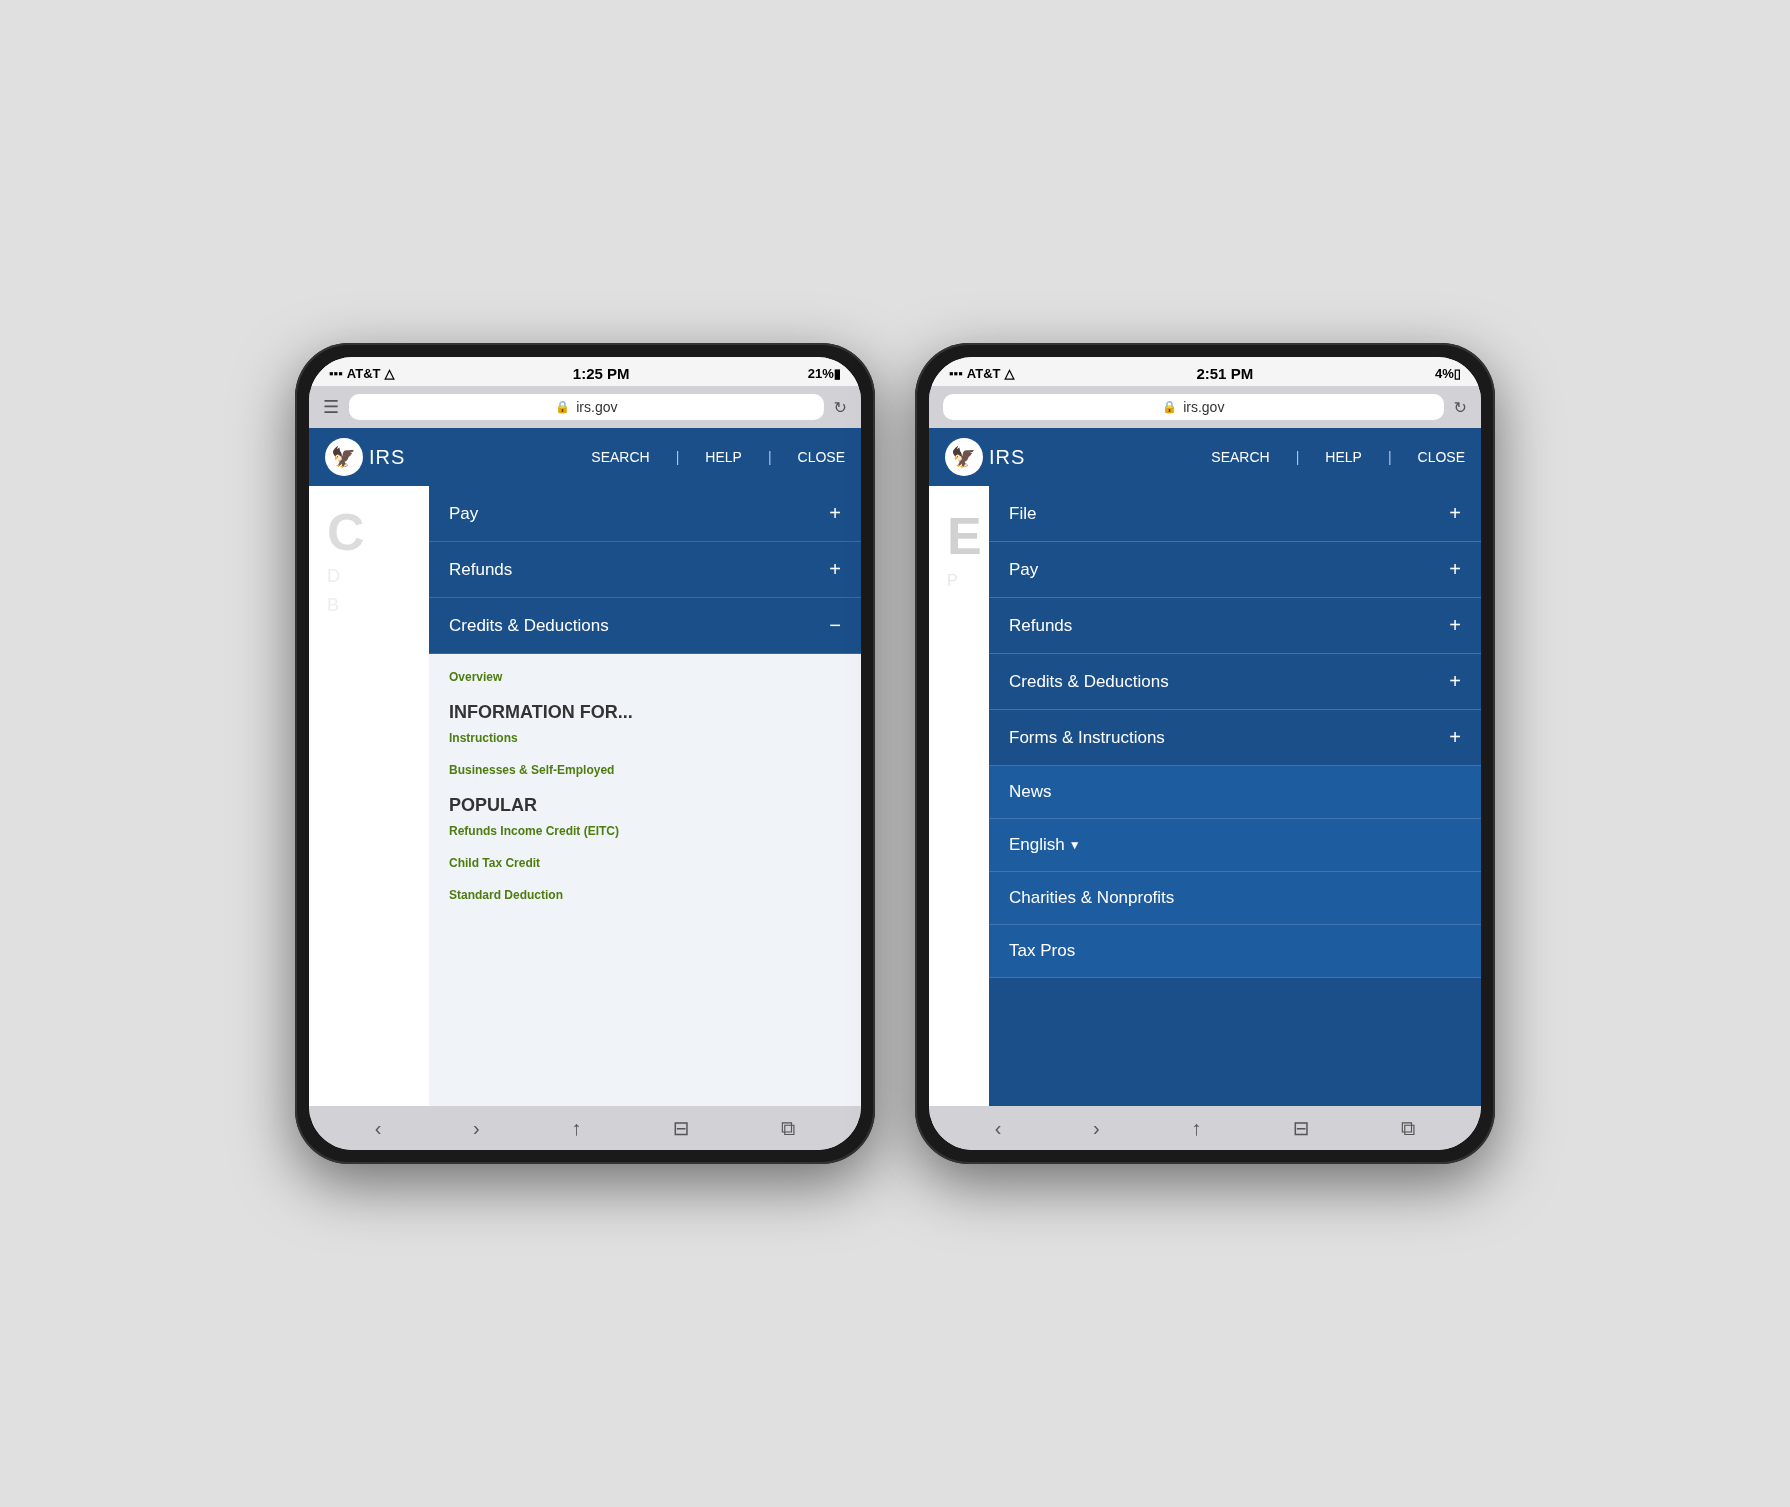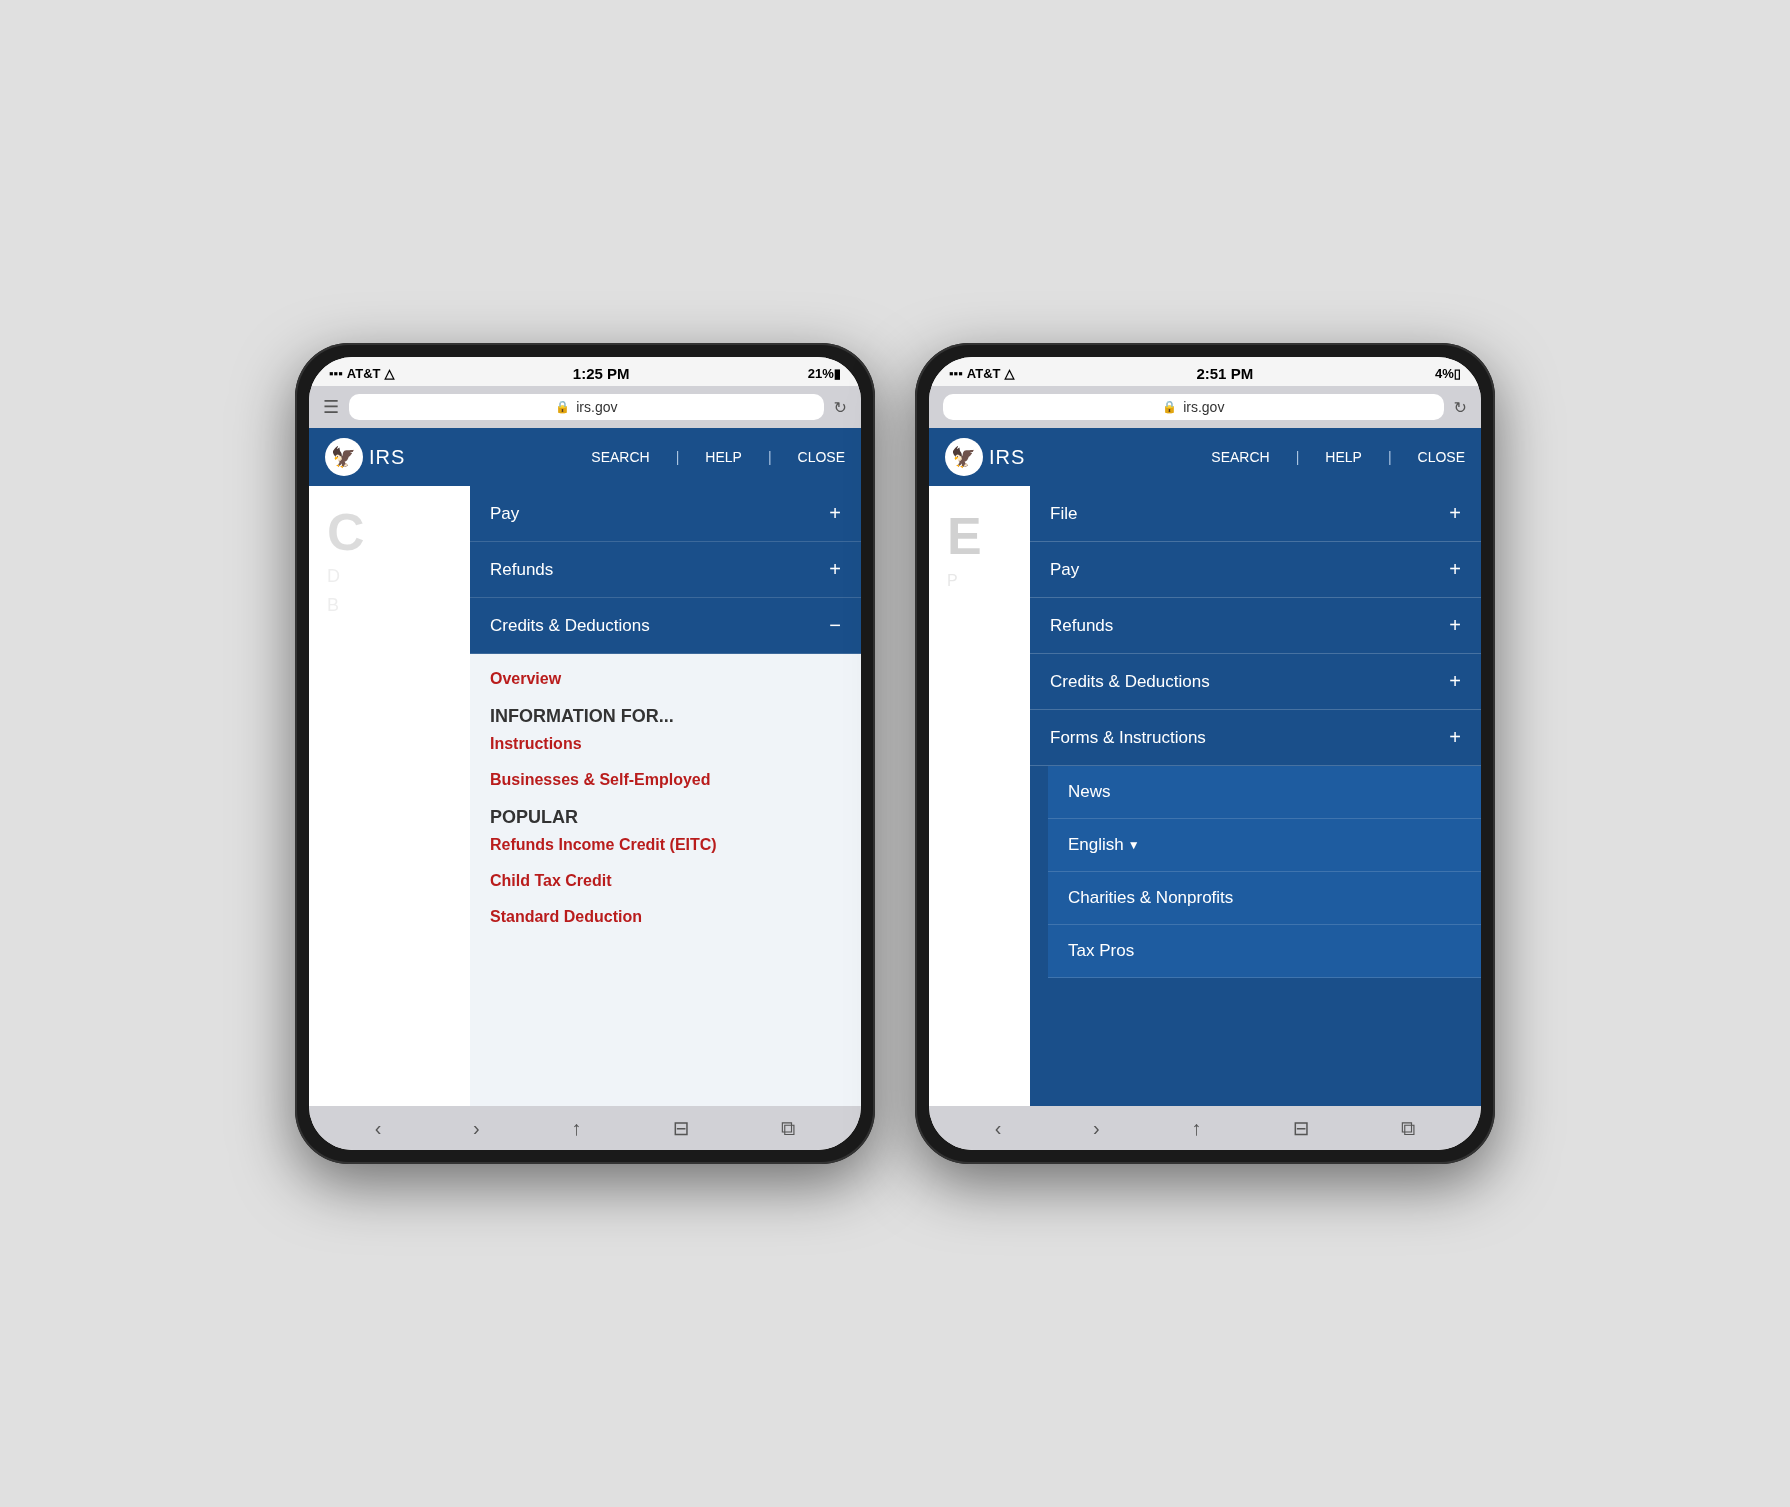--- a/index.html
+++ b/index.html
@@ -158,21 +158,20 @@
     }
 
     
     .menu-overlay {
       position: absolute;
       top: 0;
       left: 0;
       right: 0;
       bottom: 0;
       display: flex;
-      gap: 41px;
     }
 
     .menu-shade {
       width: 120px;
       background: rgba(255,255,255,0.85);
     }
 
     .menu-panel {
       flex: 1;
       background: #1a4f8a;
@@ -199,22 +198,22 @@
     }
 
     
     .sub-menu {
       background: #f0f4f8;
       padding: 16px 20px;
       flex: 1;
     }
 
     .sub-link {
-      color: #b91c1c;
-      font-size: 16px;
+      color: #4d7c0f;
+      font-size: 12px;
       font-weight: 600;
       display: block;
       margin-bottom: 18px;
       cursor: pointer;
     }
 
     .sub-label {
       color: #333;
       font-size: 18px;
       font-weight: 700;
@@ -247,21 +246,20 @@
       font-size: 17px;
       font-weight: 400;
       border-bottom: 1px solid rgba(255,255,255,0.2);
       cursor: pointer;
       background: #1a4f8a;
       text-align: center;
     }
 
     .menu-section-bottom {
       background: #1e5ca0;
-      margin-left: 18px;
     }
 
     .menu-item-bottom {
       display: flex;
       align-items: center;
       padding: 16px 20px;
       color: #fff;
       font-size: 17px;
       font-weight: 400;
       border-bottom: 1px solid rgba(255,255,255,0.15);

